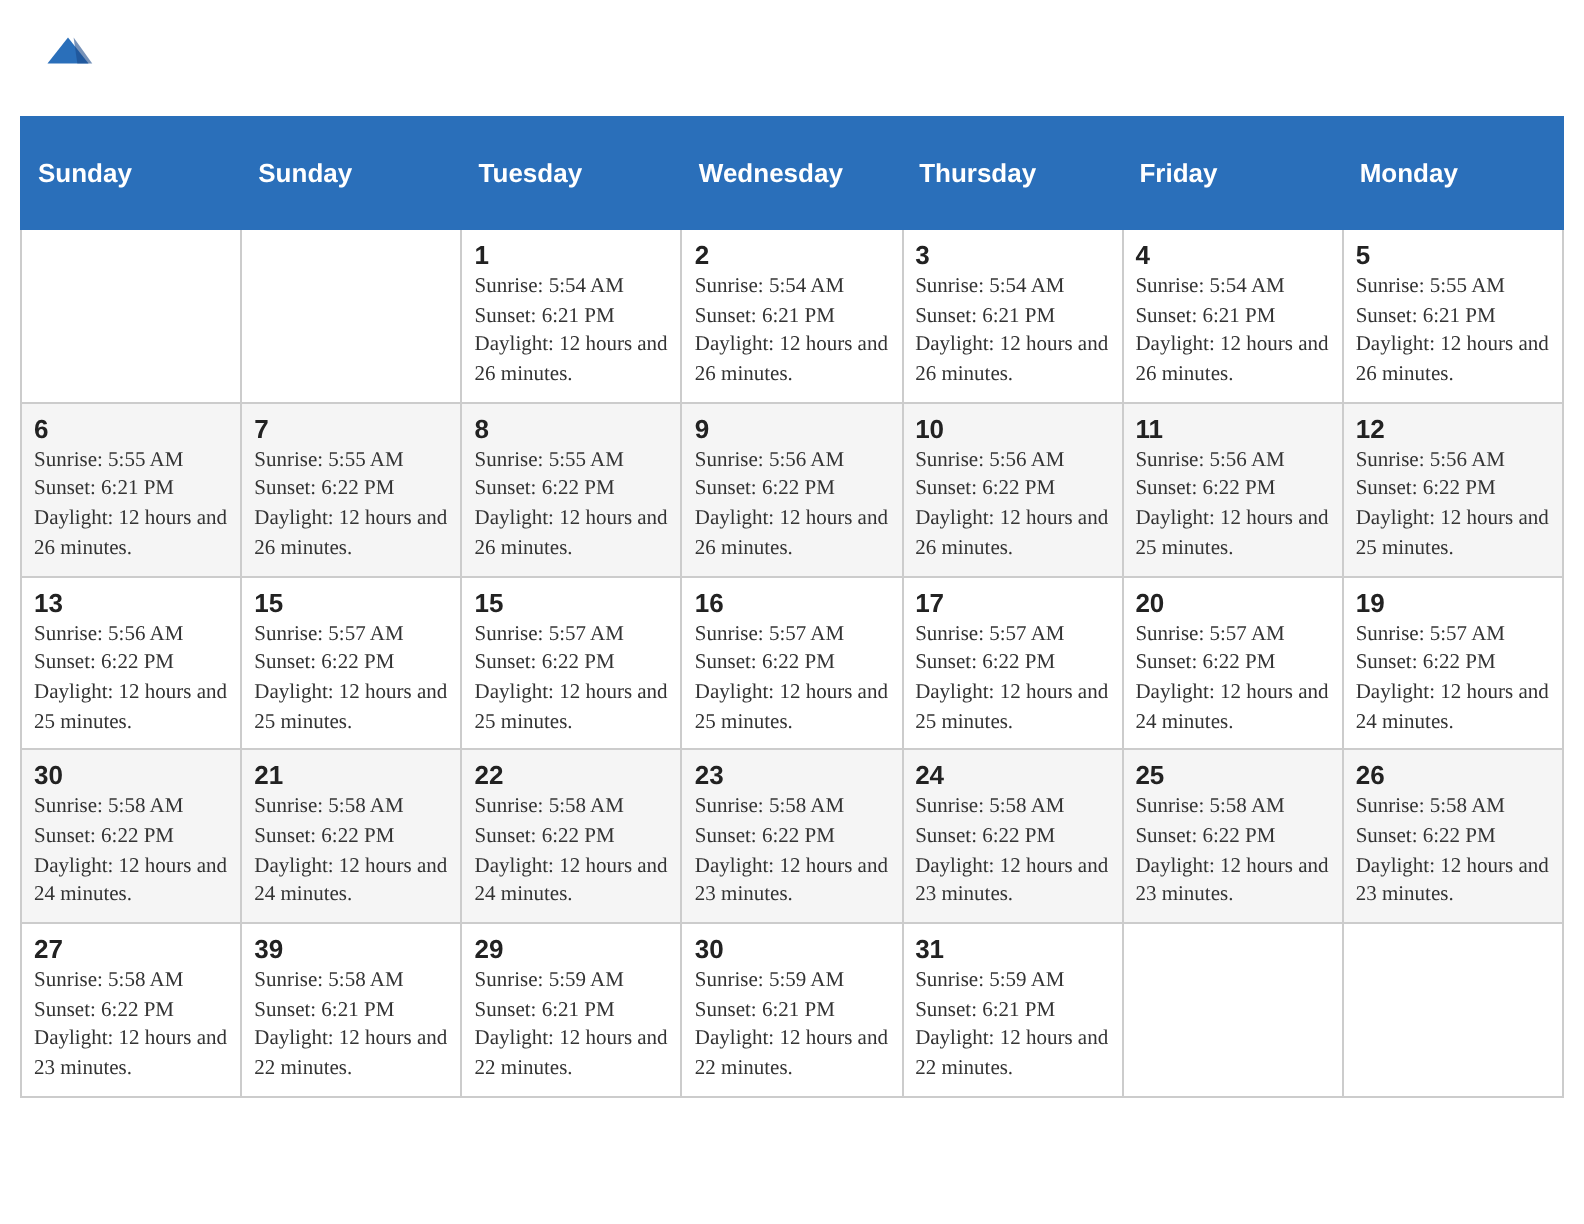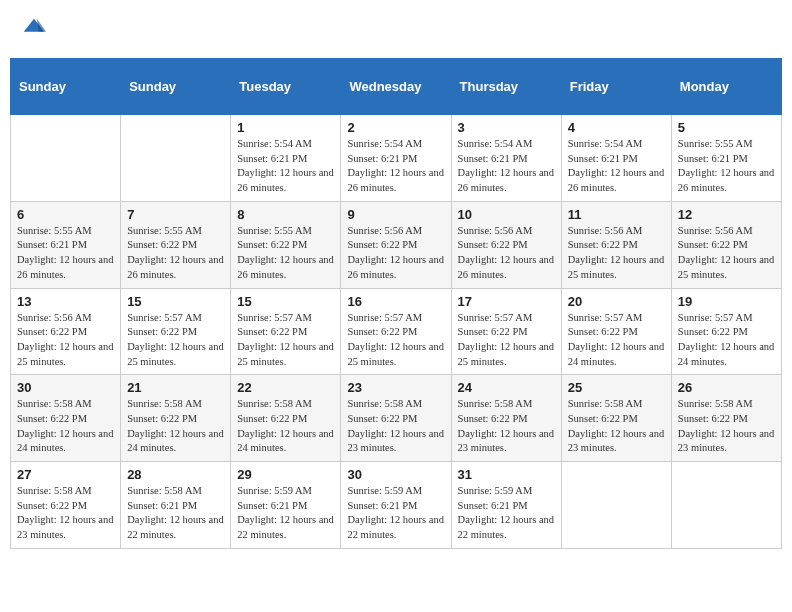--- a/index.html
+++ b/index.html
@@ -298,21 +298,21 @@
         </td>
       </tr>
       <tr class="week-row">
         <td>
           <span class="day-number">27</span>
           <div class="day-info" style="white-space: pre-line;">Sunrise: 5:58 AM
 Sunset: 6:22 PM
 Daylight: 12 hours and 23 minutes.</div>
         </td>
         <td>
-          <span class="day-number">28</span>
+          <span class="day-number">39</span>
           <div class="day-info" style="white-space: pre-line;">Sunrise: 5:58 AM
 Sunset: 6:21 PM
 Daylight: 12 hours and 22 minutes.</div>
         </td>
         <td>
           <span class="day-number">29</span>
           <div class="day-info" style="white-space: pre-line;">Sunrise: 5:59 AM
 Sunset: 6:21 PM
 Daylight: 12 hours and 22 minutes.</div>
         </td>

